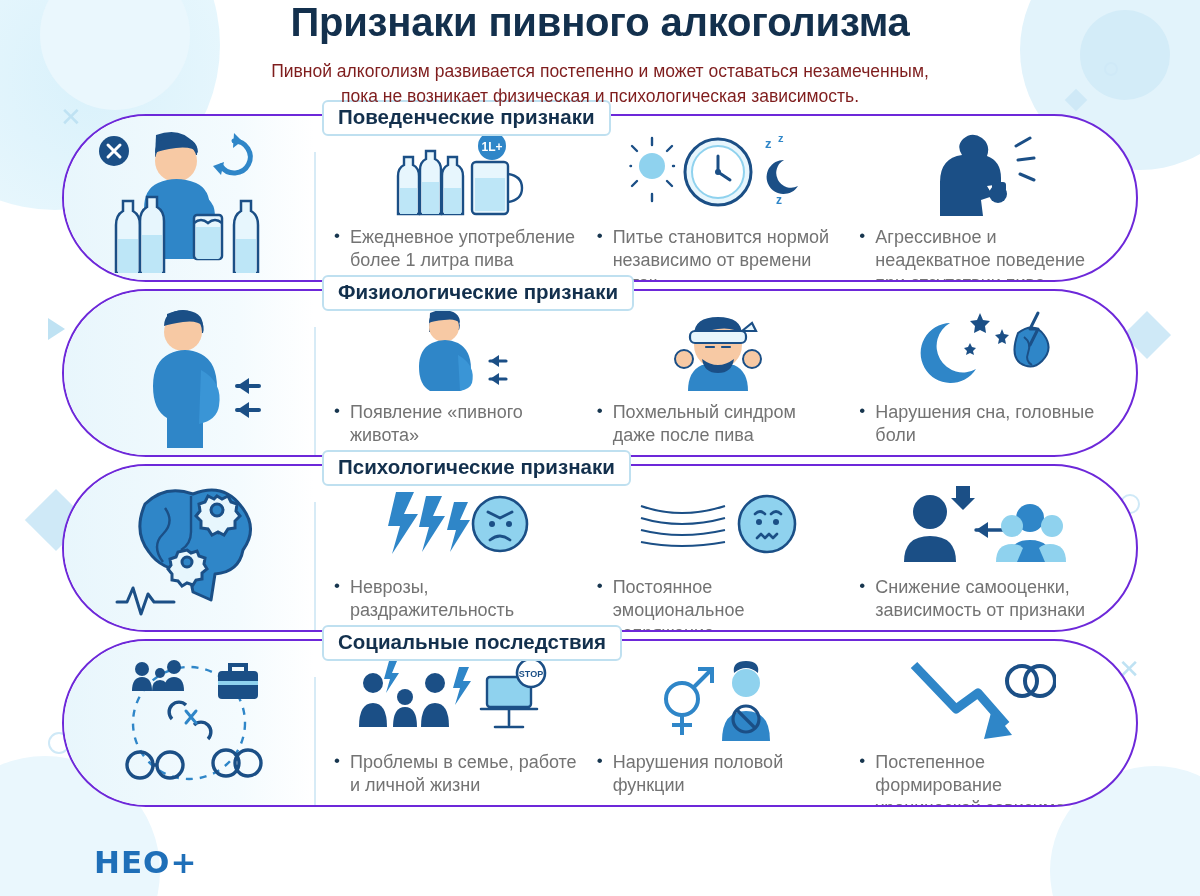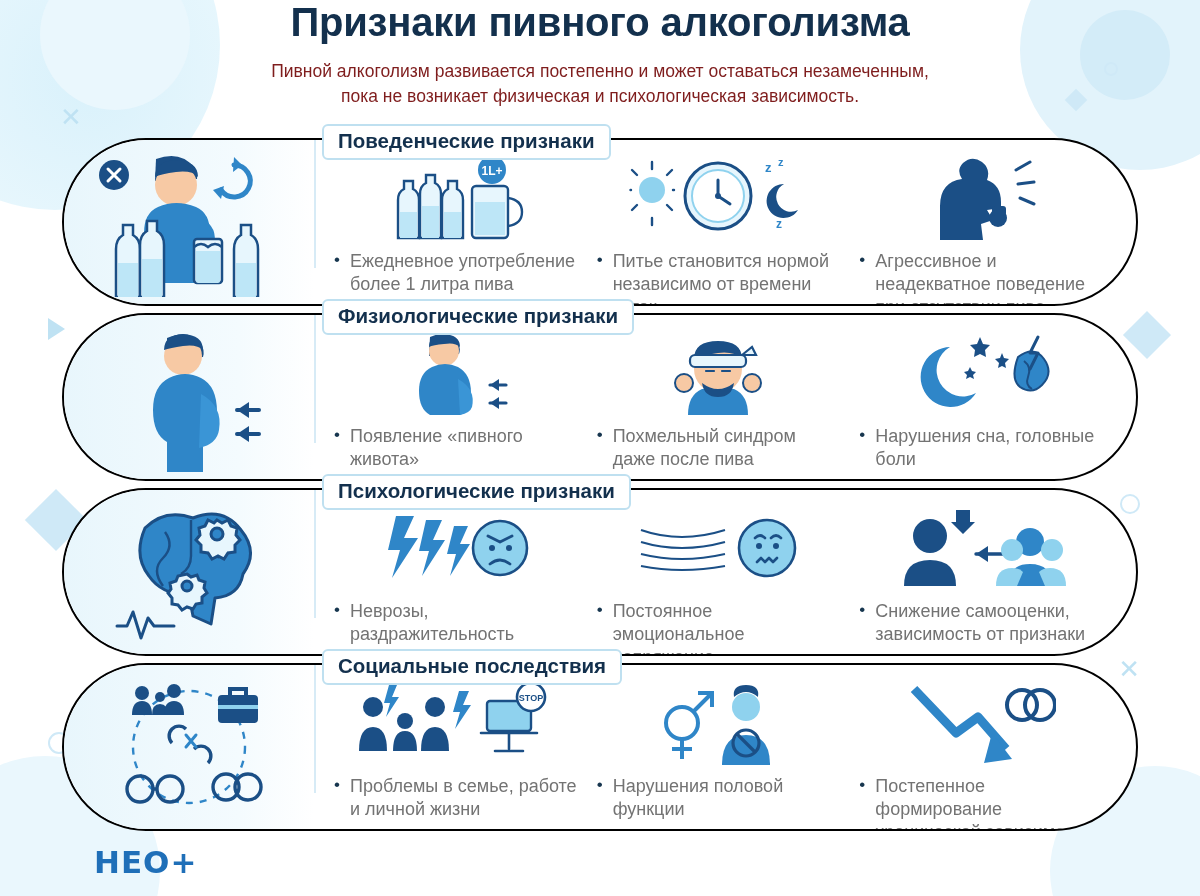--- a/index.html
+++ b/index.html
@@ -60,30 +60,30 @@
   .title {
     font-size: 40px; font-weight: bold; color: #13304d; letter-spacing: -0.2px;
     margin: 0 0 14px 0;
   }
   .subtitle {
     font-size: 17.5px; color: #7f1d1d; line-height: 1.45; margin: 0 auto;
     max-width: 960px;
   }
 
   
-  .sections { position: relative; z-index: 3; margin-top: 28px; padding: 0 62px; }
+  .sections { position: relative; z-index: 3; margin-top: 4px; padding: 0 62px; }
   .section { position: relative; margin-bottom: 7px; }
 
   .card {
-    border: 2px solid #000000;
+    border: 2px solid #6d28d9;
     border-radius: 90px;
     background: #ffffff;
     height: 168px;
     display: flex;
-    align-items: flex-start;
+    align-items: flex-end;
     overflow: hidden;
   }
   .card .leftart {
     width: 250px; height: 100%;
     background: linear-gradient(90deg, #e8f6fc 0%, #f4fbfe 70%, #ffffff 100%);
     border-radius: 90px 0 0 90px;
     display: flex; align-items: center; justify-content: center;
     flex: 0 0 250px;
     position: relative;
   }

